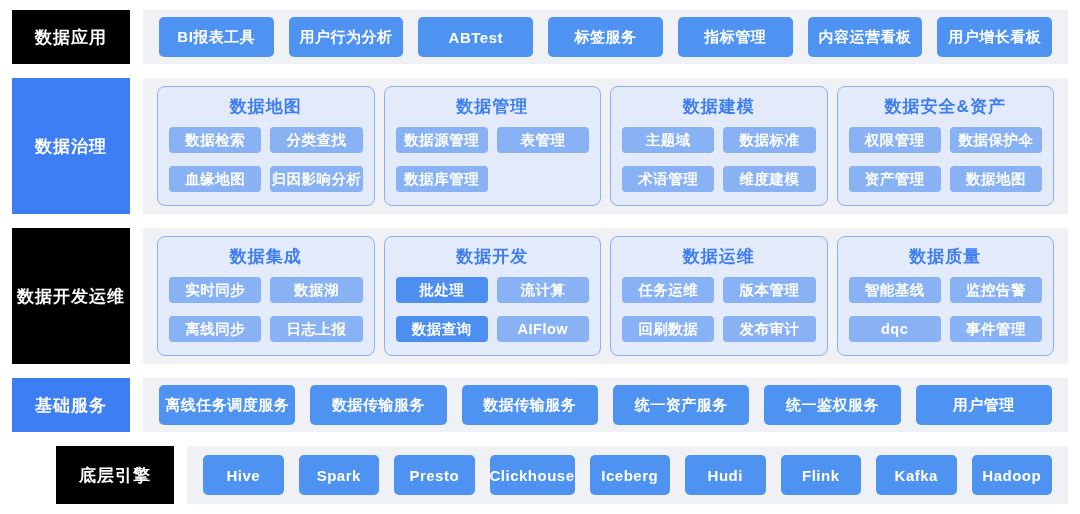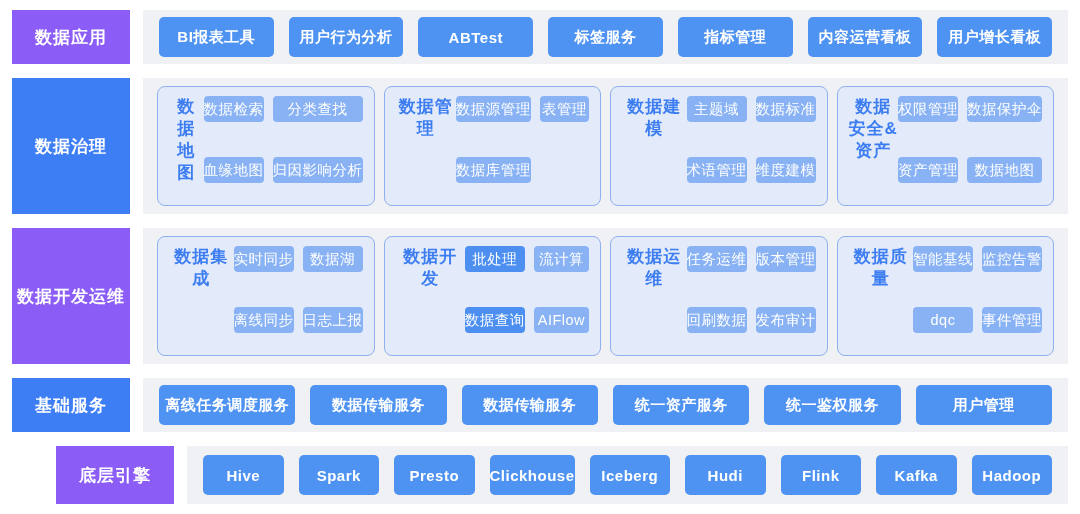--- a/index.html
+++ b/index.html
@@ -17,21 +17,21 @@
   .board .row:nth-child(3) { height: 136px; }
   .board .row:nth-child(4) { height: 54px; }
   .board .row:nth-child(5) { height: 58px; padding-left: 44px; }
 
   .side {
     width: 118px; flex: 0 0 118px;
     display: flex; align-items: center; justify-content: center;
     color: #ffffff; font-size: 17px; font-weight: bold;
     letter-spacing: 1px; text-align: center;
   }
-  .side.light { background: #8b5cf6; }
+  .side.light { background: #000000; }
   .side.dark  { background: #3e7ef4; font-family: Liberation Mono, monospace; }
 
   .gap { width: 13px; flex: 0 0 13px; background: #ffffff; }
 
   .strip {
     flex: 1 1 auto; background: #eff1f5;
     display: flex; align-items: center;
   }
   .strip.buttons { padding: 0 16px; gap: 15px; }
   .strip.groups  { padding: 8px 14px; gap: 9px; }
@@ -45,37 +45,37 @@
     white-space: nowrap; cursor: pointer;
     letter-spacing: 0.5px;
   }
 
   .group {
     flex: 1 1 0; height: 120px;
     background: #e3ebfa;
     border: 1px solid #8fb0ee;
     border-radius: 8px;
     padding: 9px 11px 0 11px;
-    display: flex; 
+    display: flex; flex-direction: column;
   }
   .group-title {
     text-align: center; color: #3d7df2;
     font-size: 17px; font-weight: bold;
     letter-spacing: 1px;
     height: 22px; line-height: 22px;
     margin-bottom: 9px;
   }
   .group-grid {
     display: grid; grid-template-columns: 1fr 1fr;
     column-gap: 9px; row-gap: 13px;
   }
   .chip {
     height: 26px; border-radius: 4px;
     background: #88b2f4; color: #ffffff;
-    font-size: 14.5px; font-weight: normal;
+    font-size: 14.5px; font-weight: bold;
     display: flex; align-items: center; justify-content: center;
     white-space: nowrap; cursor: pointer;
     letter-spacing: 0.5px;
   }
   .chip.highlight { background: #4c8ff0; }
 </style>
 </head>
 <body>
 
 <div class="board">

